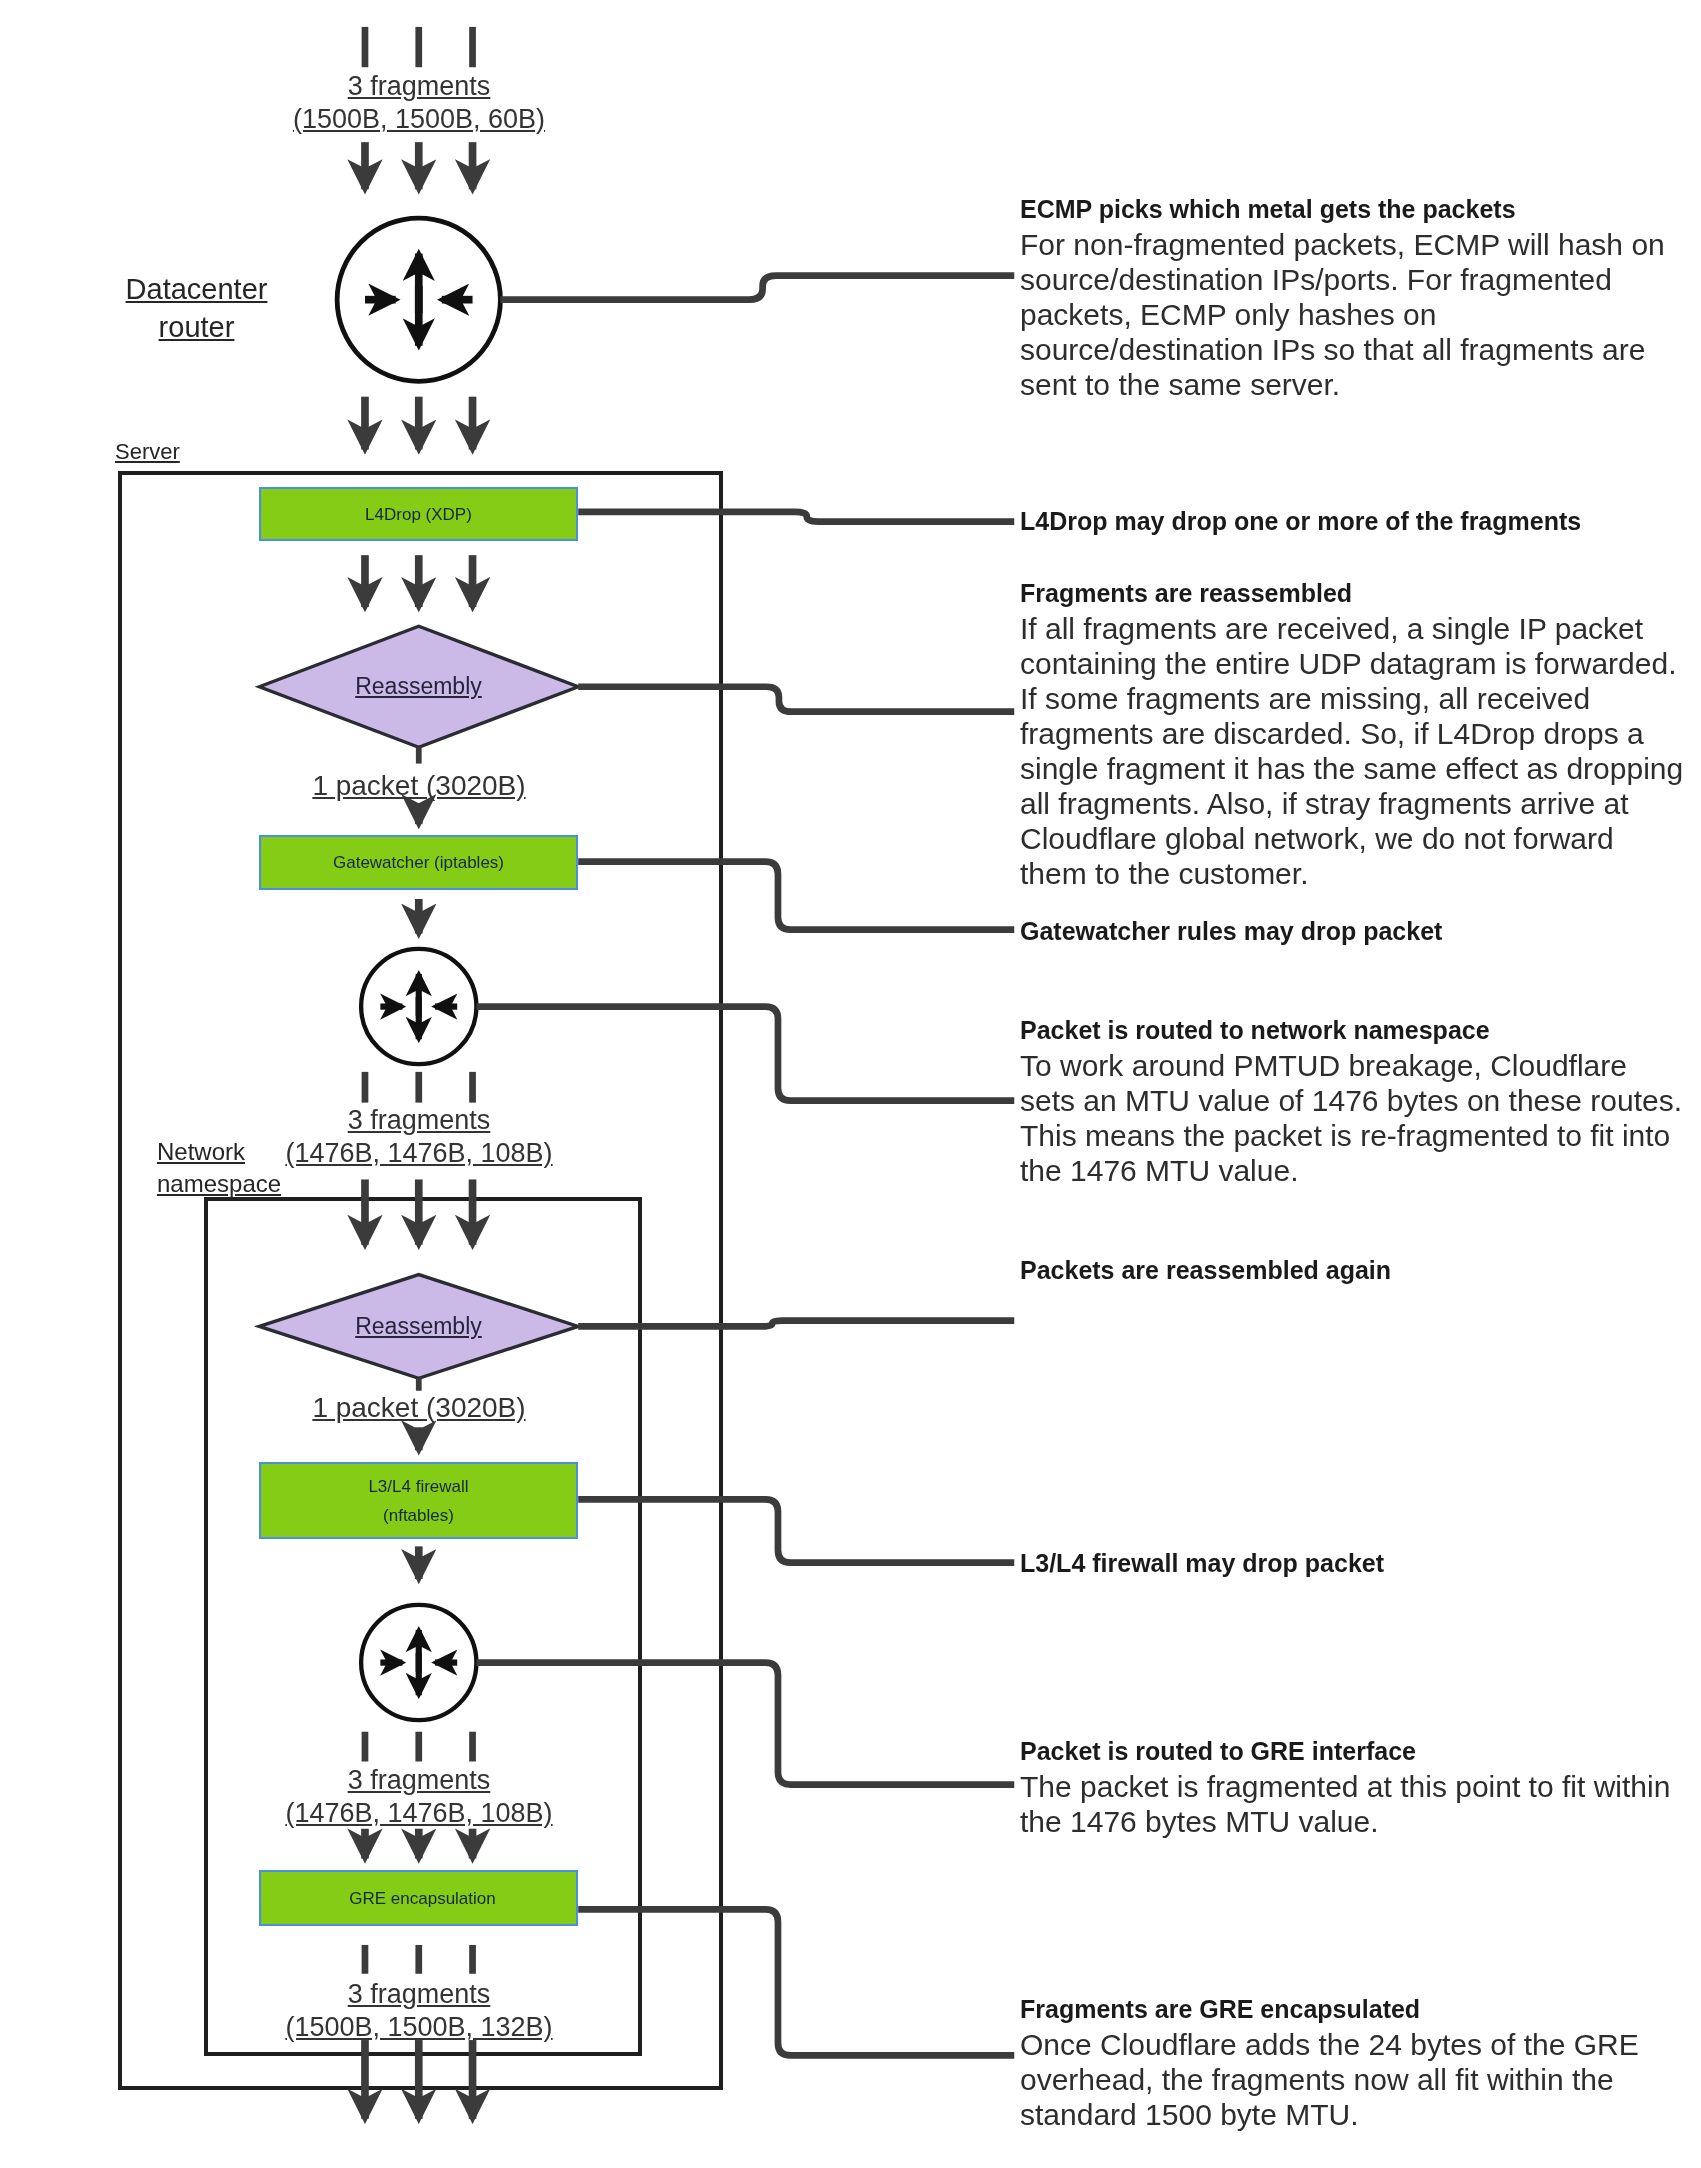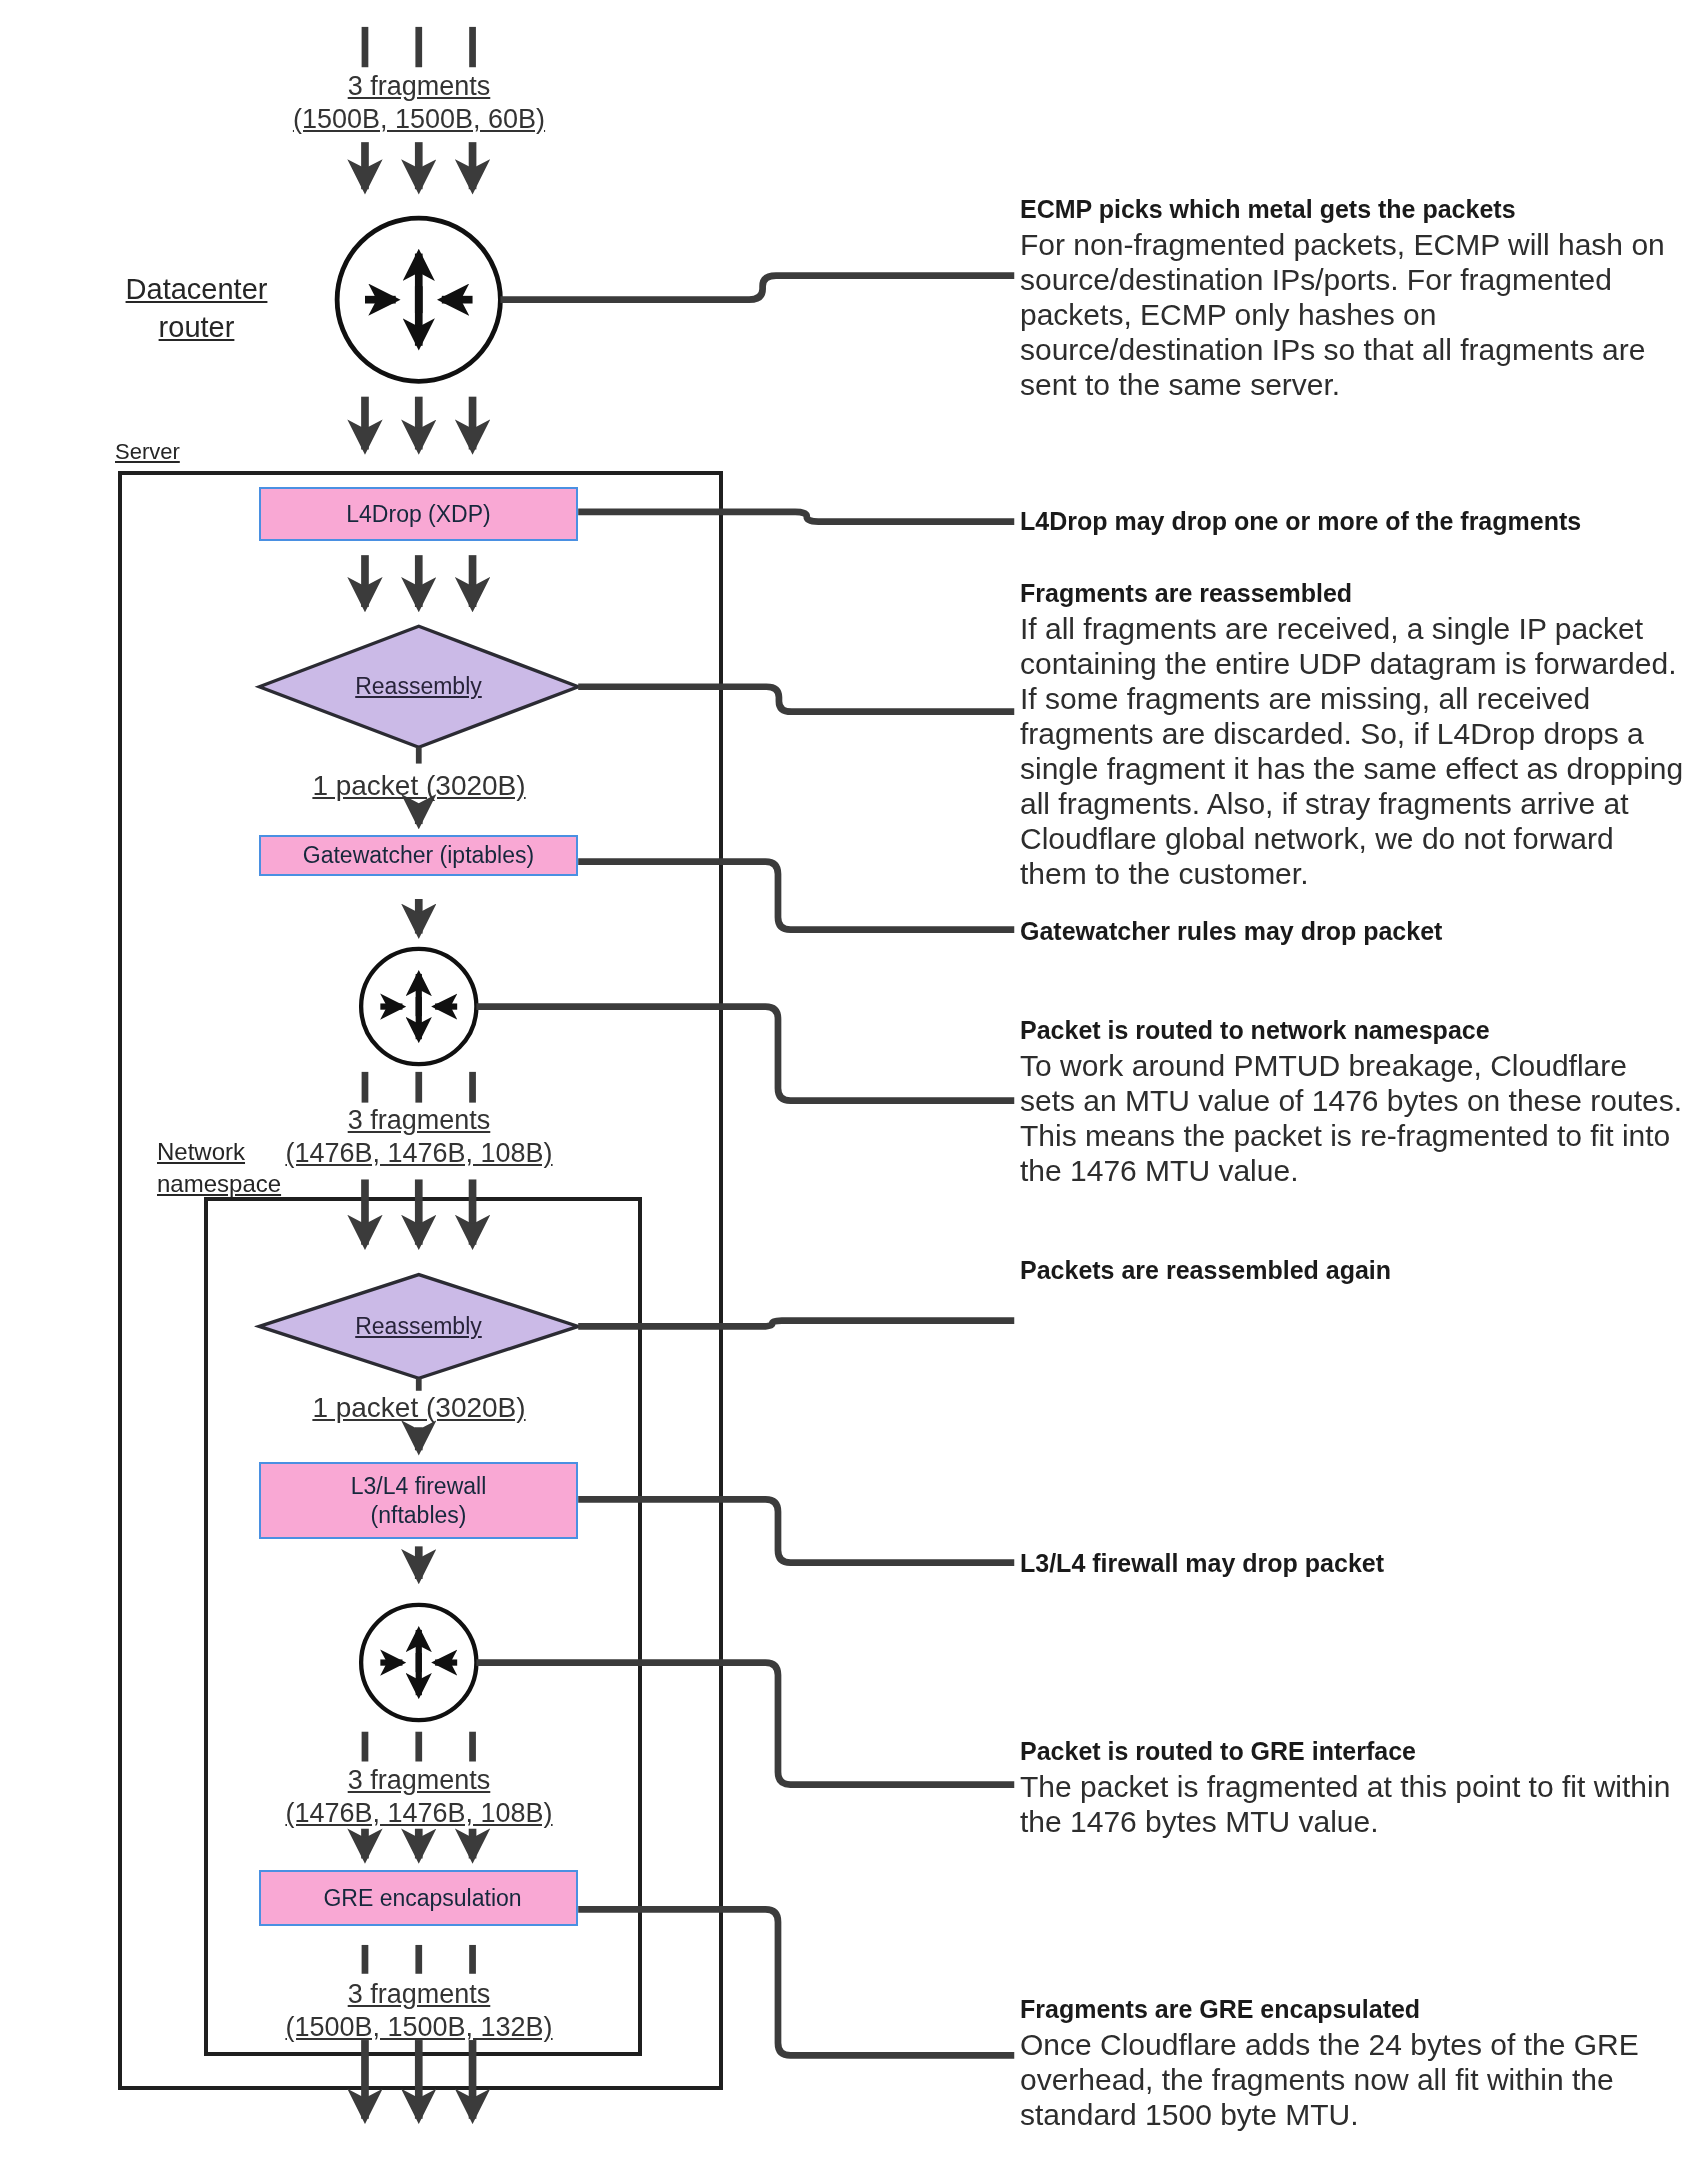--- a/index.html
+++ b/index.html
@@ -7,26 +7,26 @@
     position:relative;width:1701px;height:2168px;background:#ffffff;
     font-family:"Liberation Sans",sans-serif;color:#2e2e2e;overflow:hidden;
   }
   svg.overlay{position:absolute;inset:0;z-index:5;}
   
   .server-box{position:absolute;left:118px;top:471px;width:605px;height:1619px;
     border:4.8px solid #1f1f1f;box-sizing:border-box;z-index:1;}
   .nn-box{position:absolute;left:204px;top:1197px;width:438px;height:859px;
     border:4.8px solid #1f1f1f;box-sizing:border-box;z-index:1;}
   
-  .process{position:absolute;left:259px;width:319px;background:#f9a8d4;
+  .process{position:absolute;left:259px;width:319px;background:#84cc16;
     border:2.9px solid #4a90e2;box-sizing:border-box;z-index:2;
     display:flex;flex-direction:column;justify-content:center;
-    font-size:23px;color:#16283c;text-align:center;line-height:29px;}
+    font-size:17px;color:#16283c;text-align:center;line-height:29px;}
   .p-l4drop{top:487px;height:54px;}
-  .p-gatewatcher{top:835px;height:41px;}
+  .p-gatewatcher{top:835px;height:55px;}
   .p-l3l4{top:1462px;height:77px;}
   .p-gre{top:1870px;height:56px;padding-left:8px;}
   
   .txt{position:absolute;z-index:10;text-decoration:underline;}
   .flowtext{left:246px;width:346px;text-align:center;font-size:27px;line-height:33px;color:#333;}
   .f1{top:70px;} .f2{top:1104px;} .f3{top:1764px;} .f4{top:1978px;}
   .packet{left:246px;width:346px;text-align:center;font-size:28px;color:#333;}
   .pk1{top:770px;} .pk2{top:1392px;}
   .dc-label{left:85px;top:270px;width:223px;text-align:center;font-size:29px;line-height:38px;color:#262626;}
   .server-label{left:115px;top:437px;font-size:22px;line-height:29px;color:#262626;}

